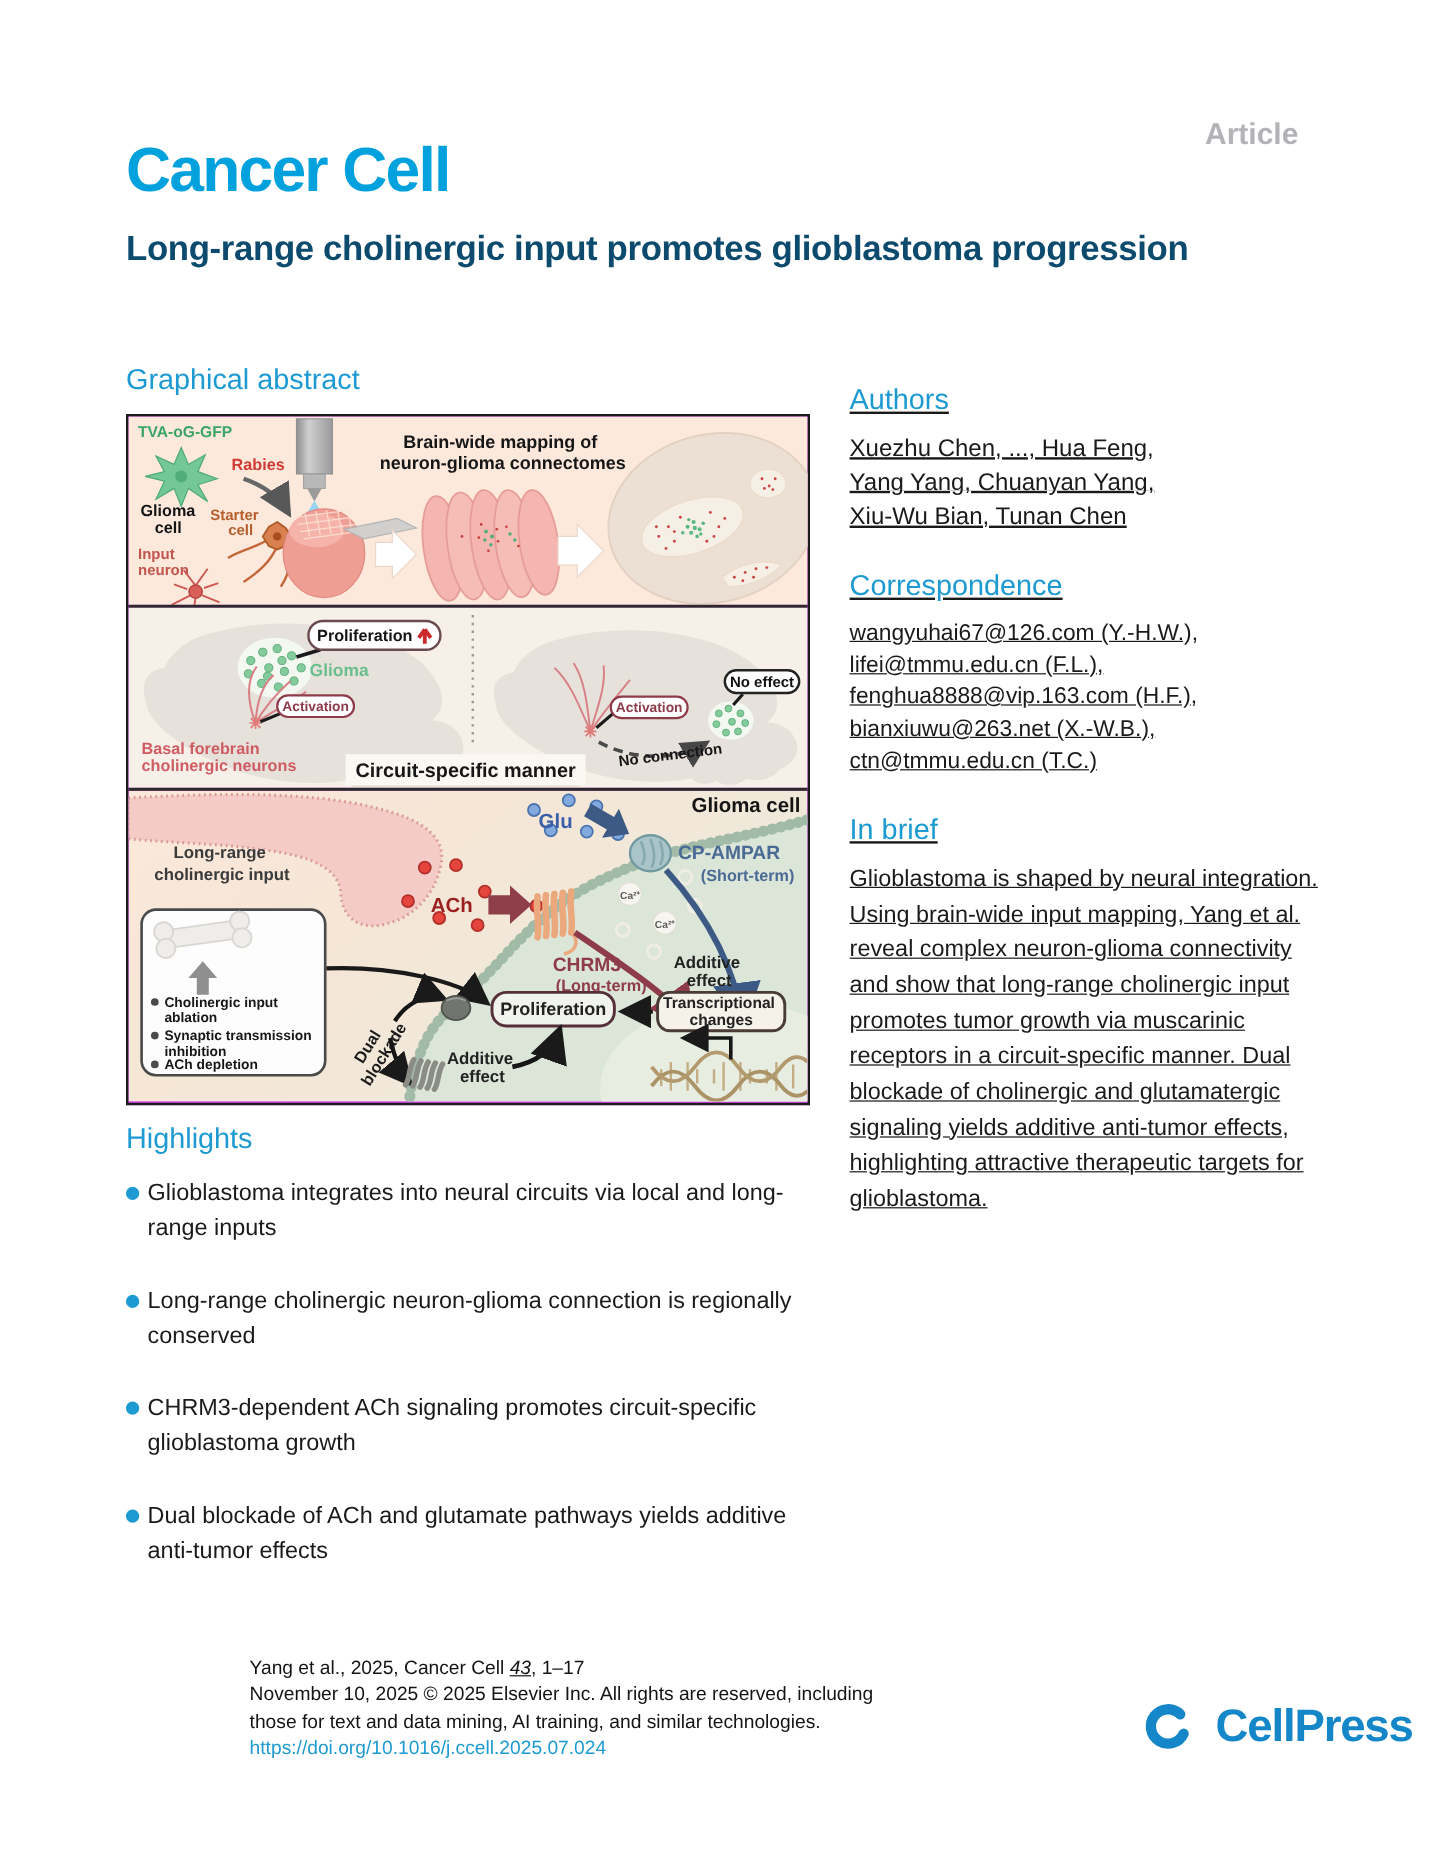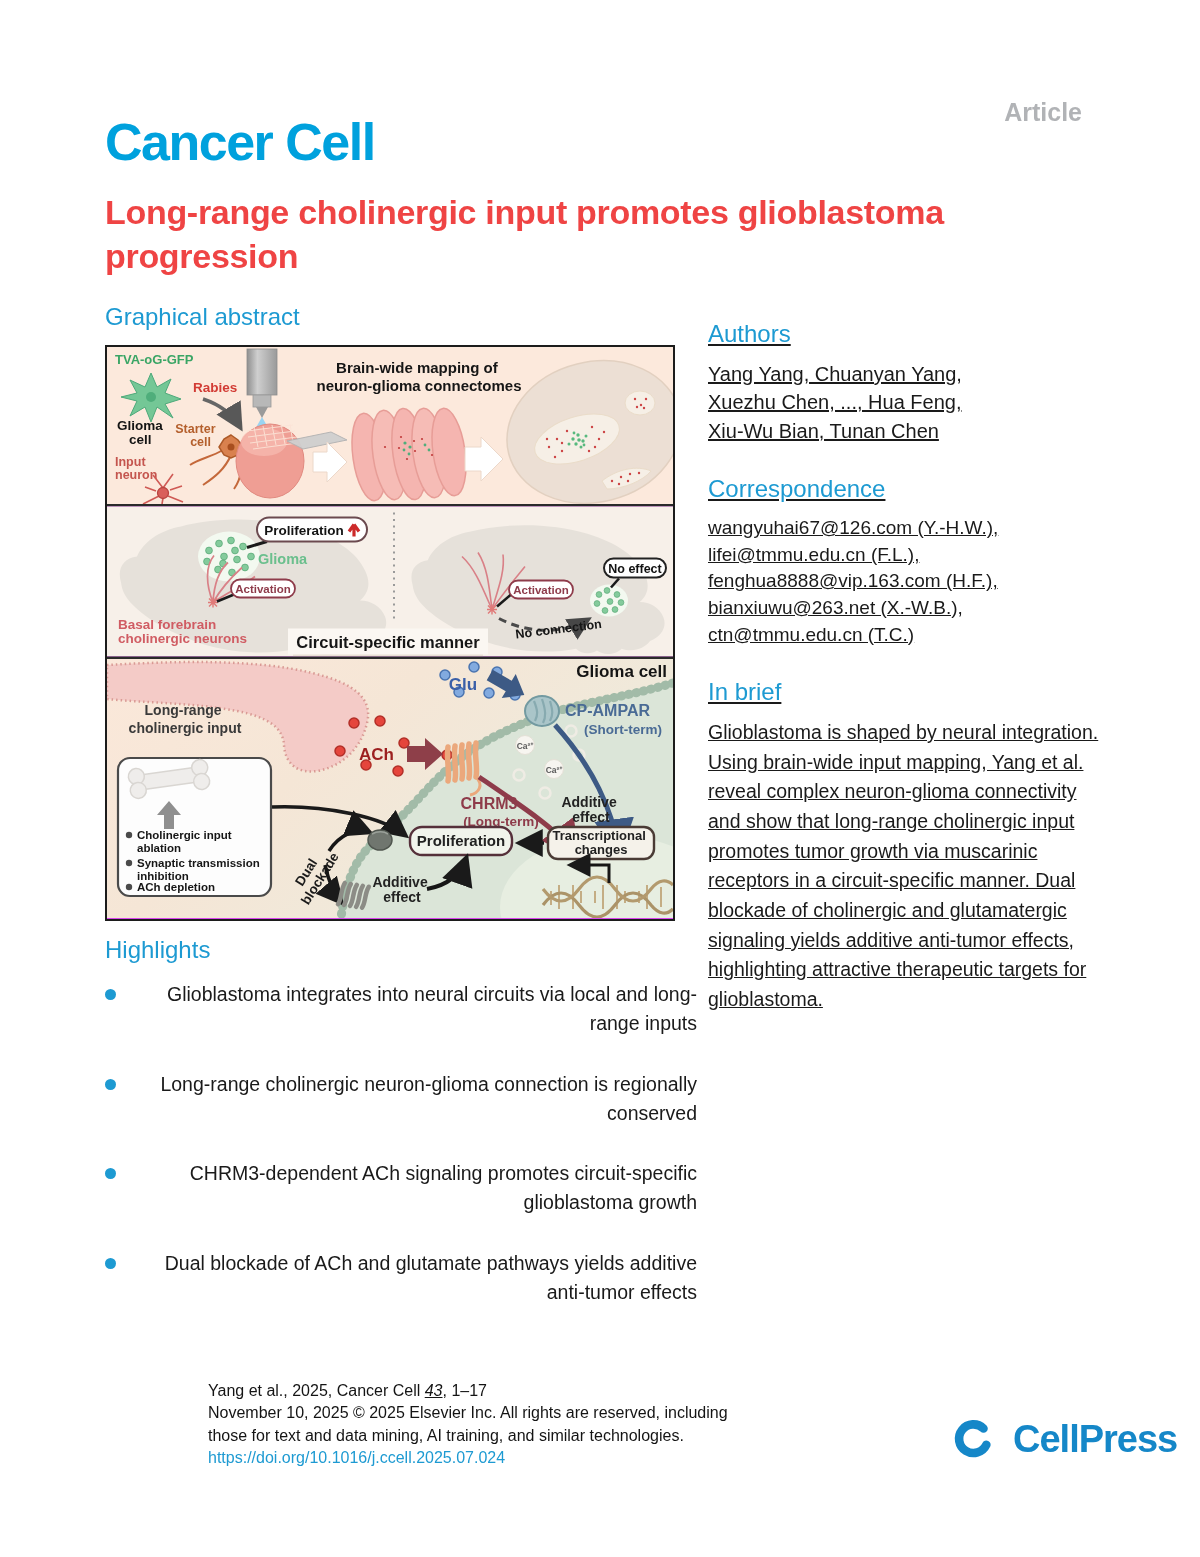--- a/index.html
+++ b/index.html
@@ -4,31 +4,31 @@
 <style>
   * { box-sizing: border-box; }
   html,body { margin:0; padding:0; }
   body {
     width:1200px; height:1557px; position:relative; background:#ffffff;
     font-family:"Liberation Sans", sans-serif; color:#1a1a1a;
     overflow:hidden;
   }
   .article-label { position:absolute; top:98px; right:118px; font-size:25px; font-weight:bold; color:#b1b3b6; }
   .journal { position:absolute; top:112px; left:105px; margin:0; font-size:52px; font-weight:bold; color:#00a1dd; letter-spacing:-1.5px; }
-  .paper-title { position:absolute; top:190px; left:105px; margin:0; width:990px; font-size:34px; font-weight:bold; color:#ef4444; line-height:1.3; letter-spacing:-0.3px; }
+  .paper-title { position:absolute; top:190px; left:105px; margin:0; width:990px; font-size:29px; font-weight:bold; color:#0c4a6e; line-height:1.3; letter-spacing:-0.3px; }
 
   .section-h { margin:0; font-size:24px; font-weight:500; color:#1d9ad2; }
 
   .left-col { position:absolute; left:105px; top:303px; width:572px; }
   .figure-frame { margin-top:14px; width:570px; border:2px solid #1c1c1c; background:#d946ef; }
   .figure-frame svg { display:block; }
 
   .highlights { position:absolute; left:105px; top:936px; width:600px; }
   .highlights ul { list-style:none; margin:16px 0 0 0; padding:0; }
-  .highlights li { display:flex; gap:17px; margin-bottom:31px; font-size:19.5px; line-height:1.5; width:592px;text-align:right; }
+  .highlights li { display:flex; gap:7px; margin-bottom:31px; font-size:19.5px; line-height:1.5; width:592px; }
   .hl-dot { flex:none; width:11px; height:11px; border-radius:50%; background:#1d9ad2; margin-top:9px; }
 
   .right-col { position:absolute; left:708px; top:320px; width:392px;text-decoration:underline; }
   .rc-block { margin-bottom:30px; }
   .authors-text { margin-top:12px; font-size:20px; line-height:1.42; }
   .authors-text span { display:block; }
   .corr-text { margin-top:12px; font-size:19px; line-height:1.4; }
   .corr-text span { display:block; }
   .inbrief-text { margin-top:12px; font-size:19.5px; line-height:1.52; }
 
@@ -470,22 +470,22 @@
         <span class="hl-dot"></span>
         <span>Dual blockade of ACh and glutamate pathways yields additive anti-tumor effects</span>
       </li>
   </ul>
 </div>
 
 <div class="right-col">
   <div class="rc-block">
     <h3 class="section-h">Authors</h3>
     <div class="authors-text">
+      <span>Xuezhu Chen, ..., Hua Feng,</span>
       <span>Yang Yang, Chuanyan Yang,</span>
-      <span>Xuezhu Chen, ..., Hua Feng,</span>
       <span>Xiu-Wu Bian, Tunan Chen</span>
     </div>
   </div>
   <div class="rc-block">
     <h3 class="section-h">Correspondence</h3>
     <div class="corr-text">
       <span>wangyuhai67@126.com (Y.-H.W.),</span>
       <span>lifei@tmmu.edu.cn (F.L.),</span>
       <span>fenghua8888@vip.163.com (H.F.),</span>
       <span>bianxiuwu@263.net (X.-W.B.),</span>

